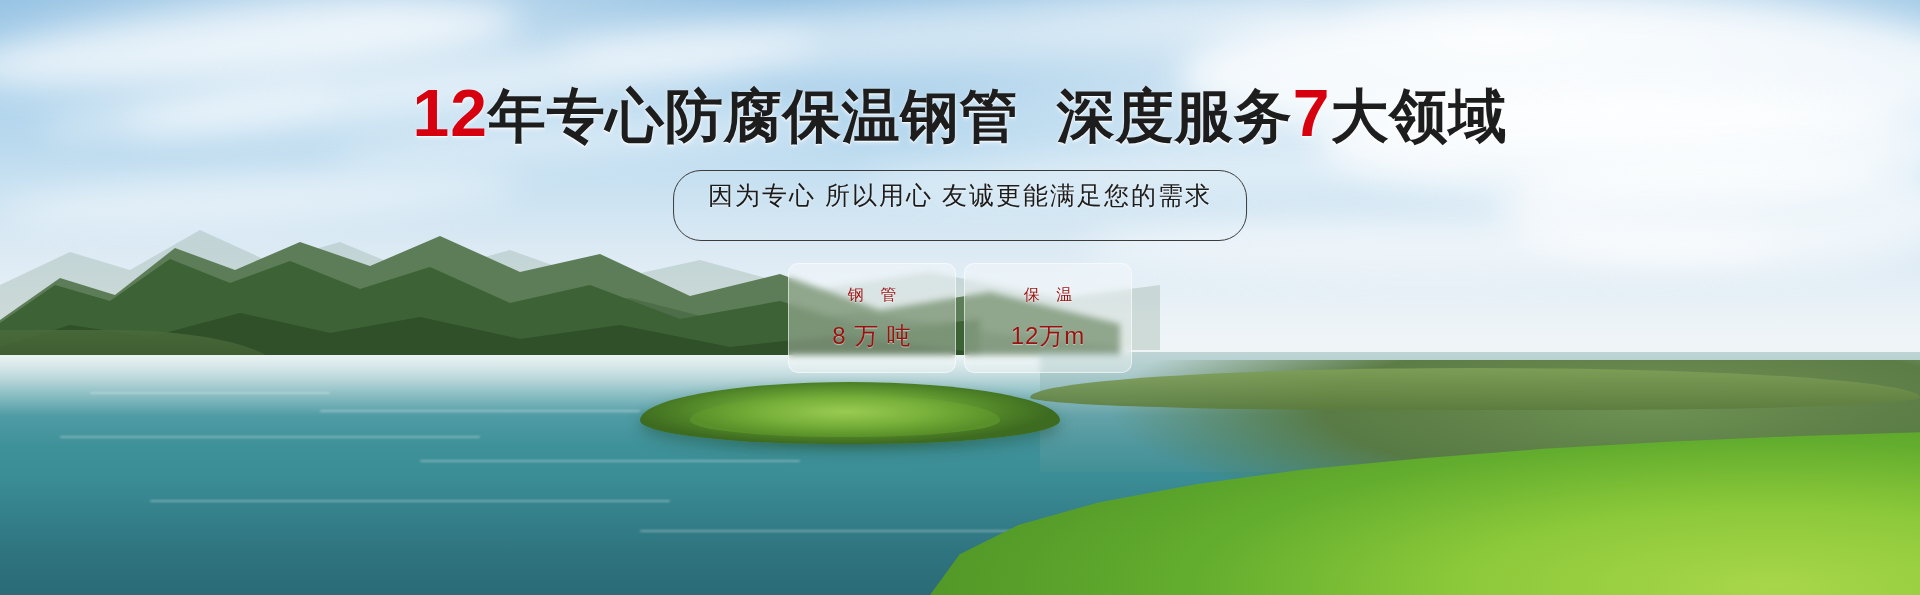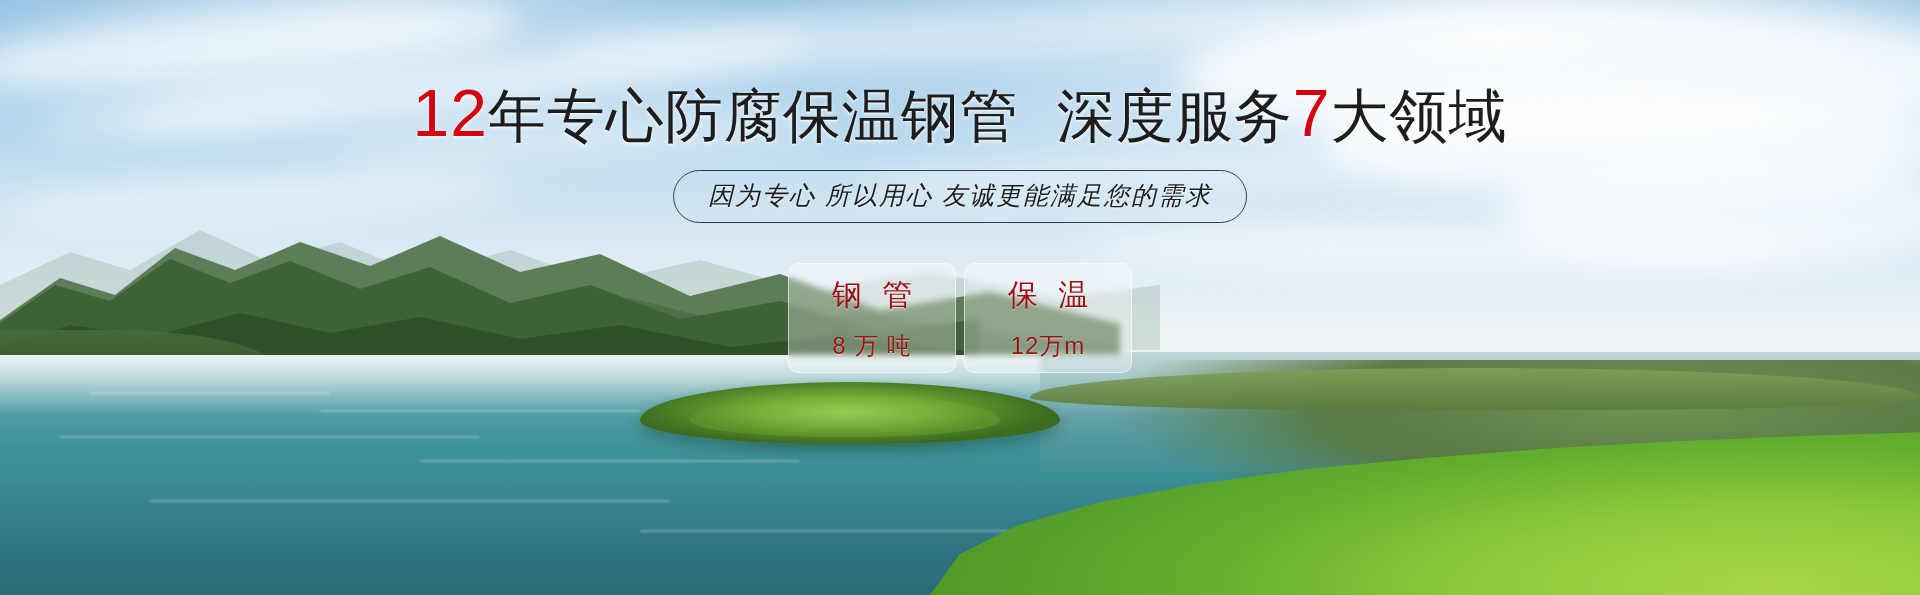--- a/index.html
+++ b/index.html
@@ -83,43 +83,43 @@
     background:radial-gradient(ellipse 50% 60% at 50% 40%, #9acb52 0%, #77b03a 55%, #5a9029 100%);
     border-radius:50% 50% 48% 48% / 60% 60% 40% 40%; }
   .island-refl { position:absolute; left:660px; top:438px; width:380px; height:22px;
     background:radial-gradient(ellipse 50% 50% at 50% 20%, rgba(60,95,40,.45), rgba(60,95,40,0) 75%);
     border-radius:50%; filter:blur(3px); }
 
   
   .content { position:absolute; inset:0; z-index:20; }
 
   .headline { position:absolute; left:0; right:0; top:80px; text-align:center;
-    font-size:58px; font-weight:normal; line-height:1;
+    font-size:58px; font-weight:bold; line-height:1;
     letter-spacing:1px; white-space:nowrap;
     text-shadow:0 2px 4px rgba(255,255,255,.6), 0 1px 1px rgba(255,255,255,.9); }
   .hl-dark { color:#1d1d1d; }
   .hl-red  { color:#d6000f; font-size:66px; }
   .hl-gap  { display:inline-block; width:38px; }
 
   .pill { position:absolute; left:50%; top:170px; transform:translateX(-50%);
     border:1px solid #3b3b3b; border-radius:28px;
-    padding:8px 34px 10px;font-style:italic; }
+    padding:8px 34px 28px; }
   .pill-text { font-size:25px; color:#1d1d1d; letter-spacing:2px; white-space:nowrap;
     text-shadow:0 1px 2px rgba(255,255,255,.7); }
 
   
   .cards { position:absolute; left:50%; top:263px; transform:translateX(-50%);
     display:flex; gap:8px; }
   .card { width:168px; height:110px; border-radius:10px;
     background:rgba(255,255,255,.32);
     border:1px solid rgba(255,255,255,.55);
     backdrop-filter:blur(3px);
     display:flex; flex-direction:column; align-items:center; justify-content:center;
     gap:14px; }
-  .card-label { font-size:30px; color:#9b1111; letter-spacing:6px; text-indent:6px;
+  .card-label { font-size:16px; color:#9b1111; letter-spacing:6px; text-indent:6px;
     text-shadow:0 1px 1px rgba(255,255,255,.5); }
   .card-value { font-size:24px; color:#9b1111; letter-spacing:1px;
     text-shadow:0 1px 1px rgba(255,255,255,.5);text-align:center; }
   .card-value sup { font-size:14px; vertical-align:super; }
 </style>
 </head>
 <body>
 
 <div class="banner">
 

